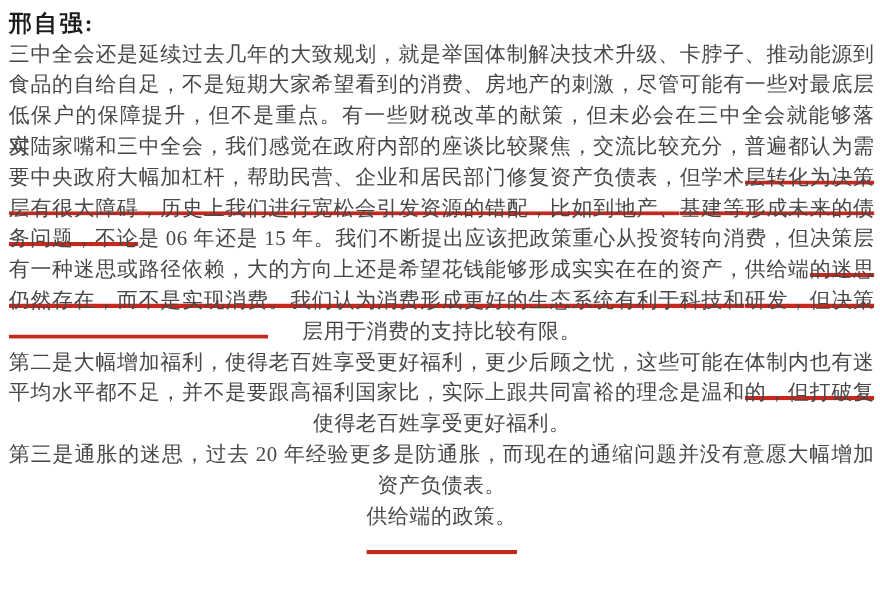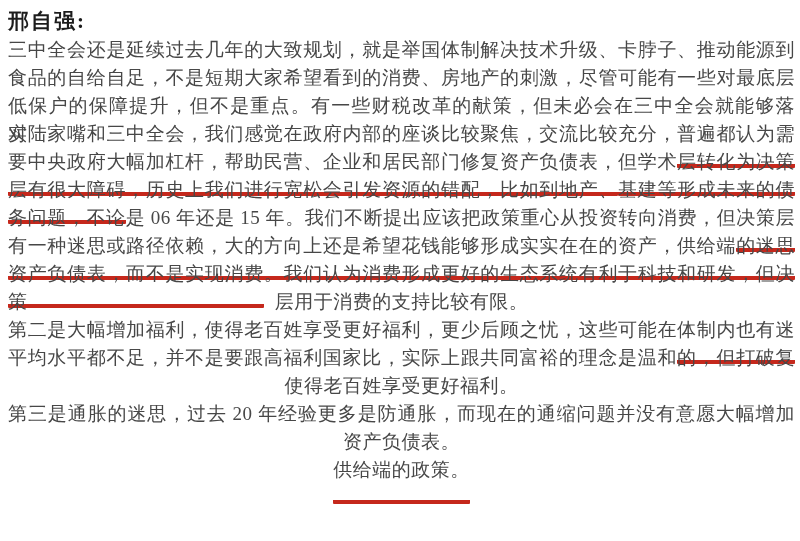--- a/index.html
+++ b/index.html
@@ -58,21 +58,21 @@
   <div class="title">邢自强:</div>
   <div>
       <div class="line j"><span class="seg">三中全会还是延续过去几年的大致规划，就是举国体制解决技术升级、卡脖子、推动能源到</span></div>
       <div class="line j"><span class="seg">食品的自给自足，不是短期大家希望看到的消费、房地产的刺激，尽管可能有一些对最底层</span></div>
       <div class="line j"><span class="seg">低保户的保障提升，但不是重点。有一些财税改革的献策，但未必会在三中全会就能够落实。</span></div>
       <div class="line j"><span class="seg">对陆家嘴和三中全会，我们感觉在政府内部的座谈比较聚焦，交流比较充分，</span><span class="seg u">普遍都认为需</span></div>
       <div class="line j"><span class="seg u">要中央政府大幅加杠杆，帮助民营、企业和居民部门修复资产负债表，</span><span class="seg u">但学术层转化为决策</span></div>
       <div class="line j"><span class="seg u">层有很大障碍</span><span class="seg">，历史上我们进行宽松会引发资源的错配，比如到地产、基建等形成未来的债</span></div>
       <div class="line j"><span class="seg">务问题，不论是 06 年还是 15 年。我们不断提出应该把政策重心从投资转向消费，但</span><span class="seg u">决策层</span></div>
       <div class="line j"><span class="seg u">有一种迷思或路径依赖，大的方向上还是希望花钱能够形成实实在在的资产，</span><span class="seg u">供给端的迷思</span></div>
-      <div class="line j"><span class="seg u">资产负债表，而不是实现消费</span><span class="seg">。我们认为消费形成更好的生态系统有利于科技和研发，但决策</span></div>
+      <div class="line j"><span class="seg u">仍然存在，而不是实现消费</span><span class="seg">。我们认为消费形成更好的生态系统有利于科技和研发，但决策</span></div>
       <div class="line l"><span class="seg">层用于消费的支持比较有限。</span></div>
       <div class="line j"><span class="seg">第二是大幅增加福利，使得老百姓享受更好福利，更少后顾之忧，这些可能在</span><span class="seg u">体制内也有迷</span></div>
       <div class="line j"><span class="seg">平均水平都不足，并不是要跟高福利国家比，实际上跟共同富裕的理念是温和的，但打破复</span></div>
       <div class="line l"><span class="seg">使得老百姓享受更好福利。</span></div>
       <div class="line j"><span class="seg">第三是通胀的迷思，过去 20 年经验更多是防通胀，而现在的通缩问题并没有意愿大幅增加</span></div>
       <div class="line l"><span class="seg">资产负债表。</span></div>
       <div class="line l"><span class="seg u">供给端的政策。</span></div>
     </div>
 </div>
 

